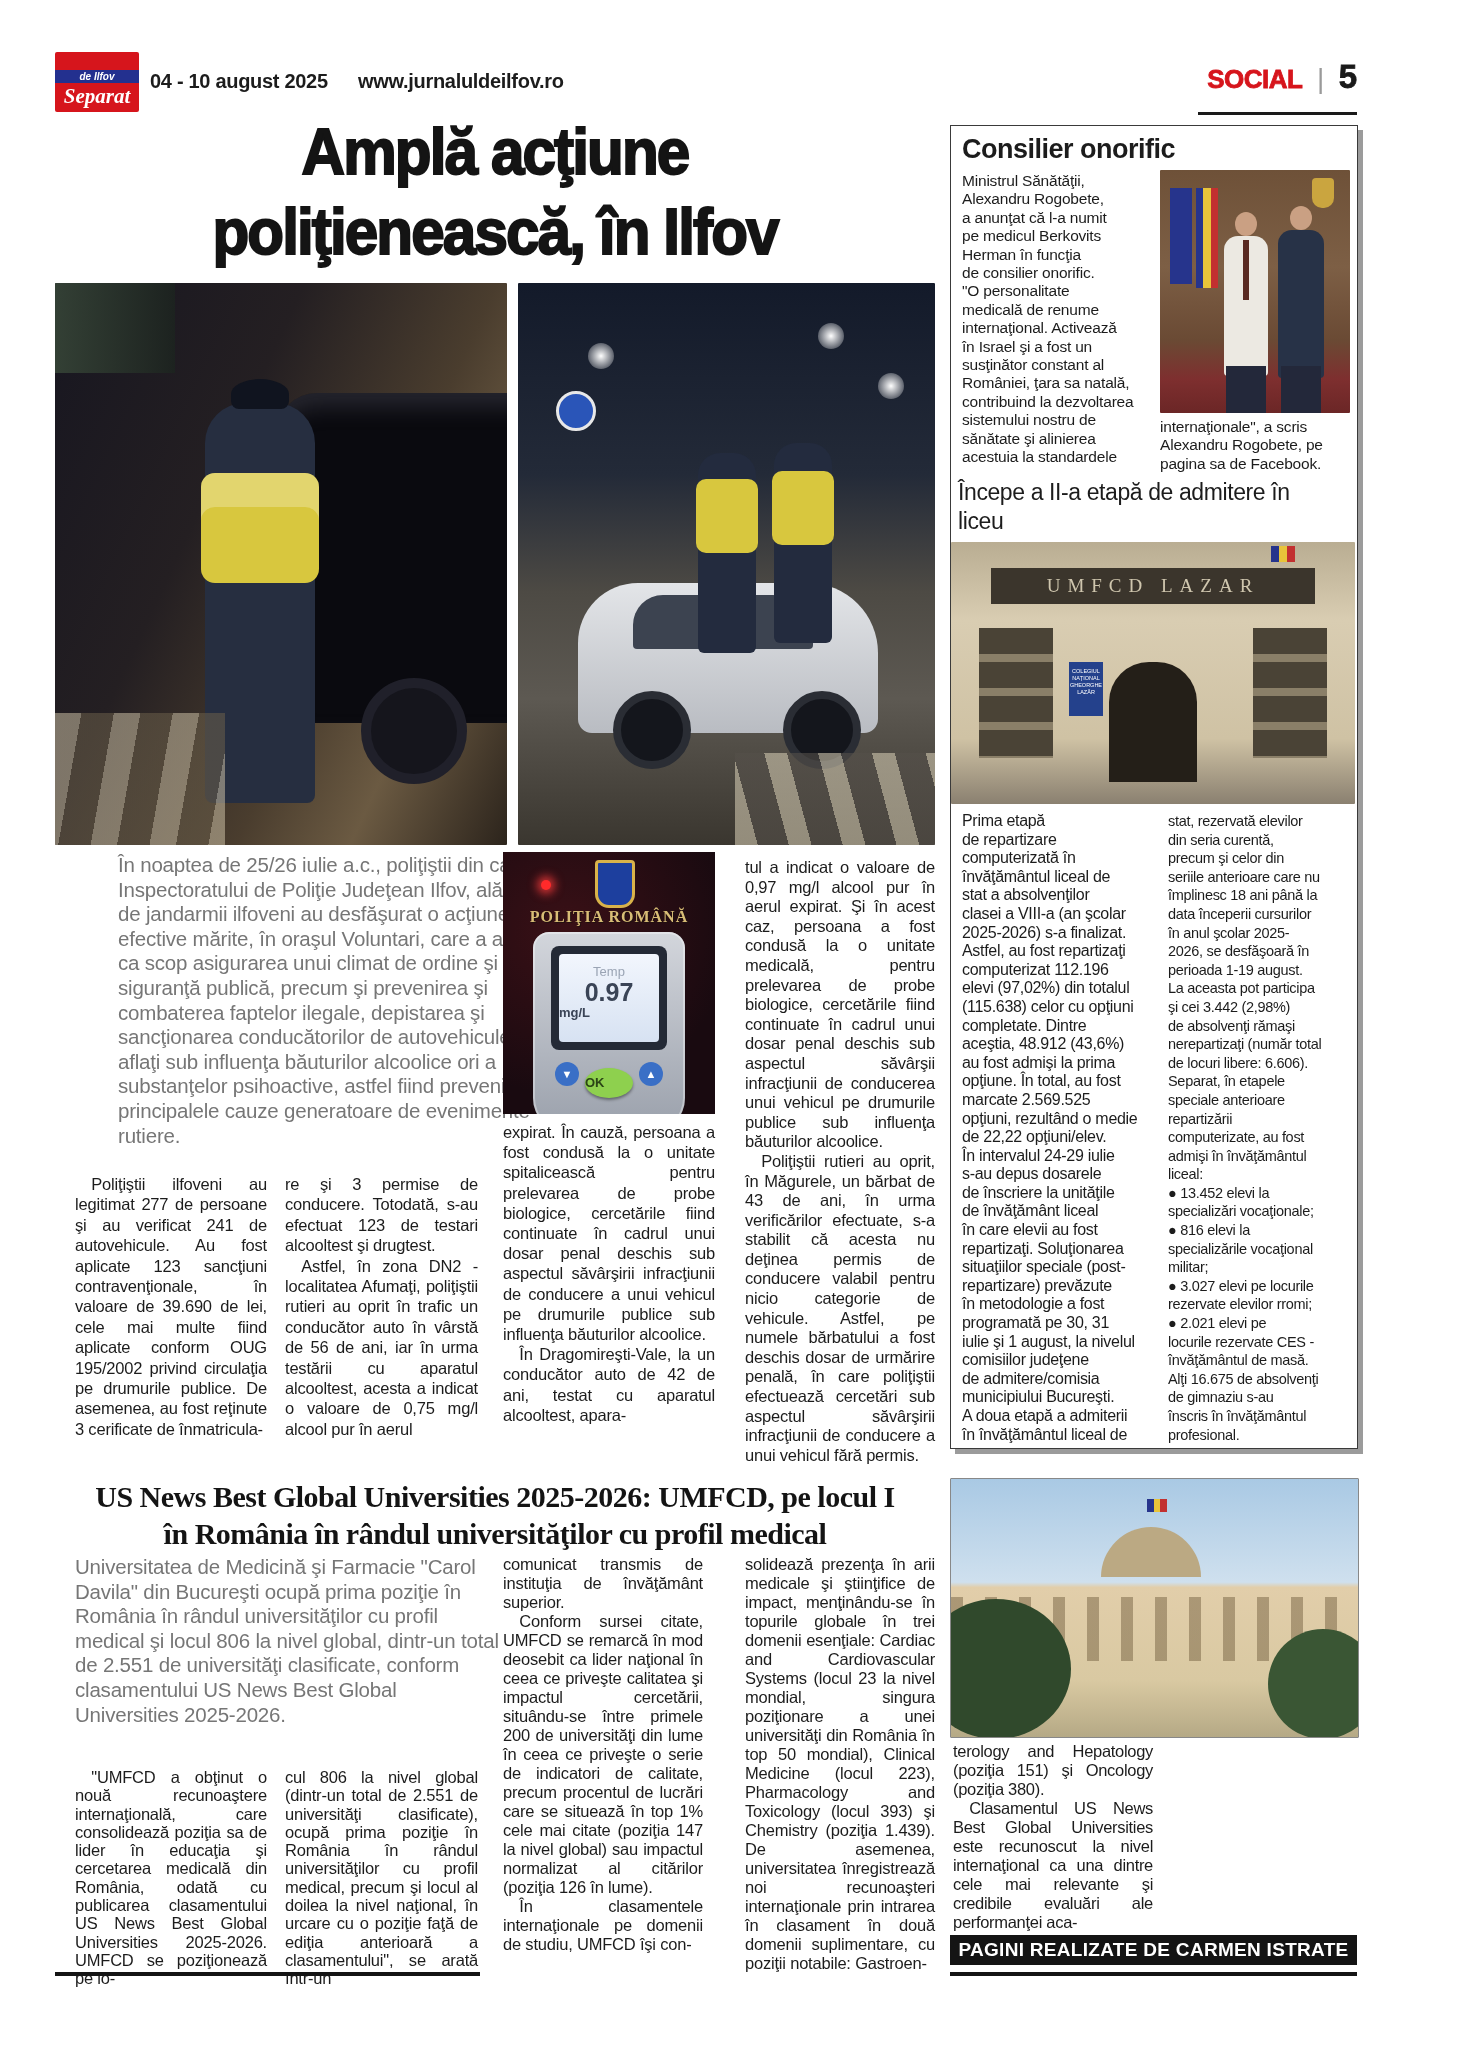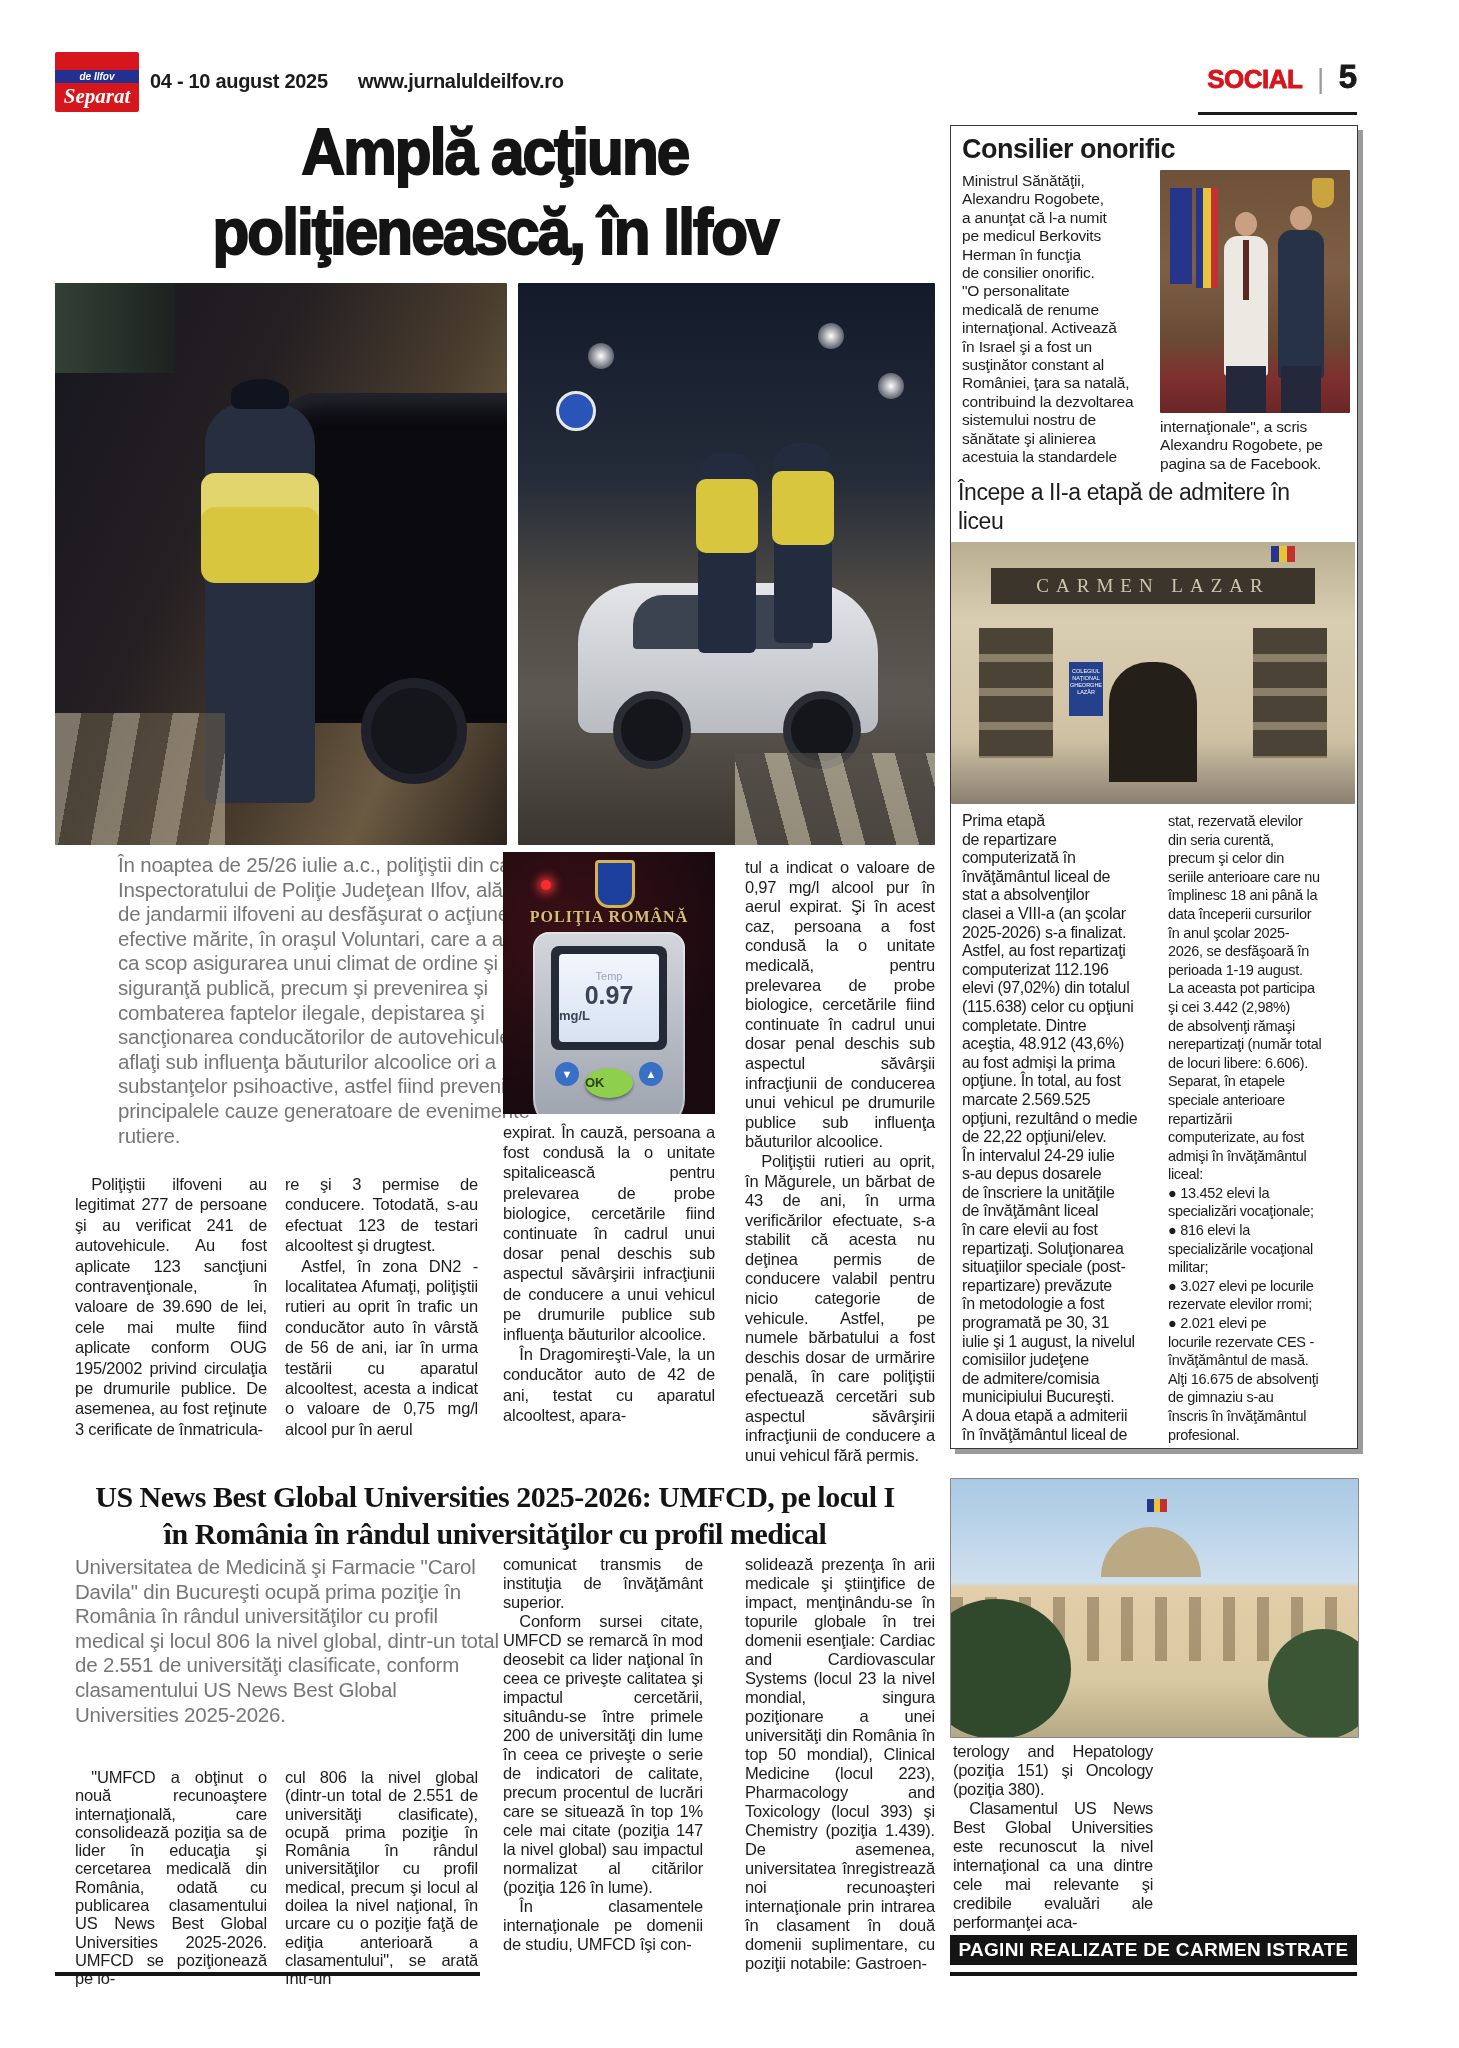--- a/index.html
+++ b/index.html
@@ -75,21 +75,21 @@
           box-shadow:0 0 10px 4px rgba(255,60,60,.8);}
   .bz-crest{position:absolute;left:92px;top:8px;width:34px;height:42px;background:#1d3f9e;border:3px solid #d9b34a;
             border-radius:4px 4px 14px 14px;}
   .bz-brand{position:absolute;left:0;top:56px;width:100%;text-align:center;color:#d8bd76;font-family:"Liberation Serif",serif;
             font-weight:700;font-size:16px;letter-spacing:1px;text-shadow:1px 1px 0 #201010;}
   .bz-device{position:absolute;left:30px;top:80px;width:152px;height:200px;background:linear-gradient(#d3d6dc,#9aa0ab);
              border-radius:16px 16px 34px 34px;box-shadow:inset 0 0 0 2px rgba(255,255,255,.35);}
   .bz-bezel{position:absolute;left:18px;top:14px;width:116px;height:104px;background:#242a36;border-radius:8px;}
   .bz-screen{position:absolute;left:8px;top:8px;width:100px;height:88px;background:linear-gradient(#f2f6fd,#d7e2f2);
              border-radius:4px;text-align:center;color:#3a4456;}
-  .bz-temp{font-size:11px;color:#9aa4b4;margin-top:16px;}
+  .bz-temp{font-size:13px;color:#9aa4b4;margin-top:10px;}
   .bz-value{font-size:25px;font-weight:700;line-height:26px;}
   .bz-unit{font-size:13px;font-weight:700;text-align:left;padding-right:12px;}
   .bz-btn{position:absolute;width:24px;height:24px;border-radius:50%;background:#3a6fc6;color:#fff;font-size:11px;
           text-align:center;line-height:24px;top:130px;}
   .bz-ok{position:absolute;left:52px;top:136px;width:48px;height:30px;border-radius:50%;background:#8ed04e;
          color:#2b4416;font-weight:700;font-size:13px;text-align:left;line-height:30px;box-shadow:0 2px 3px rgba(0,0,0,.4);}
 
   
   .sidebar-box{left:950px;top:125px;width:406px;height:1322px;border:1px solid #3a3a3a;background:#fff;
                box-shadow:5px 5px 0 0 #9b9b9b;}
@@ -265,21 +265,21 @@
   <div class="abs advisor-cont">internaţionale", a scris
 Alexandru Rogobete, pe
 pagina sa de Facebook.</div>
 
   <div class="abs admission-heading">Începe a II-a etapă de admitere în
 liceu</div>
 
   <div class="abs photo school-photo">
     <div class="sp-winL"></div>
     <div class="sp-winR"></div>
-    <div class="sp-sign">CARMEN LAZAR</div>
+    <div class="sp-sign">UMFCD LAZAR</div>
     <div class="sp-door"></div>
     <div class="sp-plaque">COLEGIUL NAŢIONAL
 GHEORGHE LAZĂR</div>
     <div class="sp-flag"></div>
   </div>
 
   <div class="abs admission-col adm-col-1">Prima etapă
 de repartizare
 computerizată în
 învăţământul liceal de

